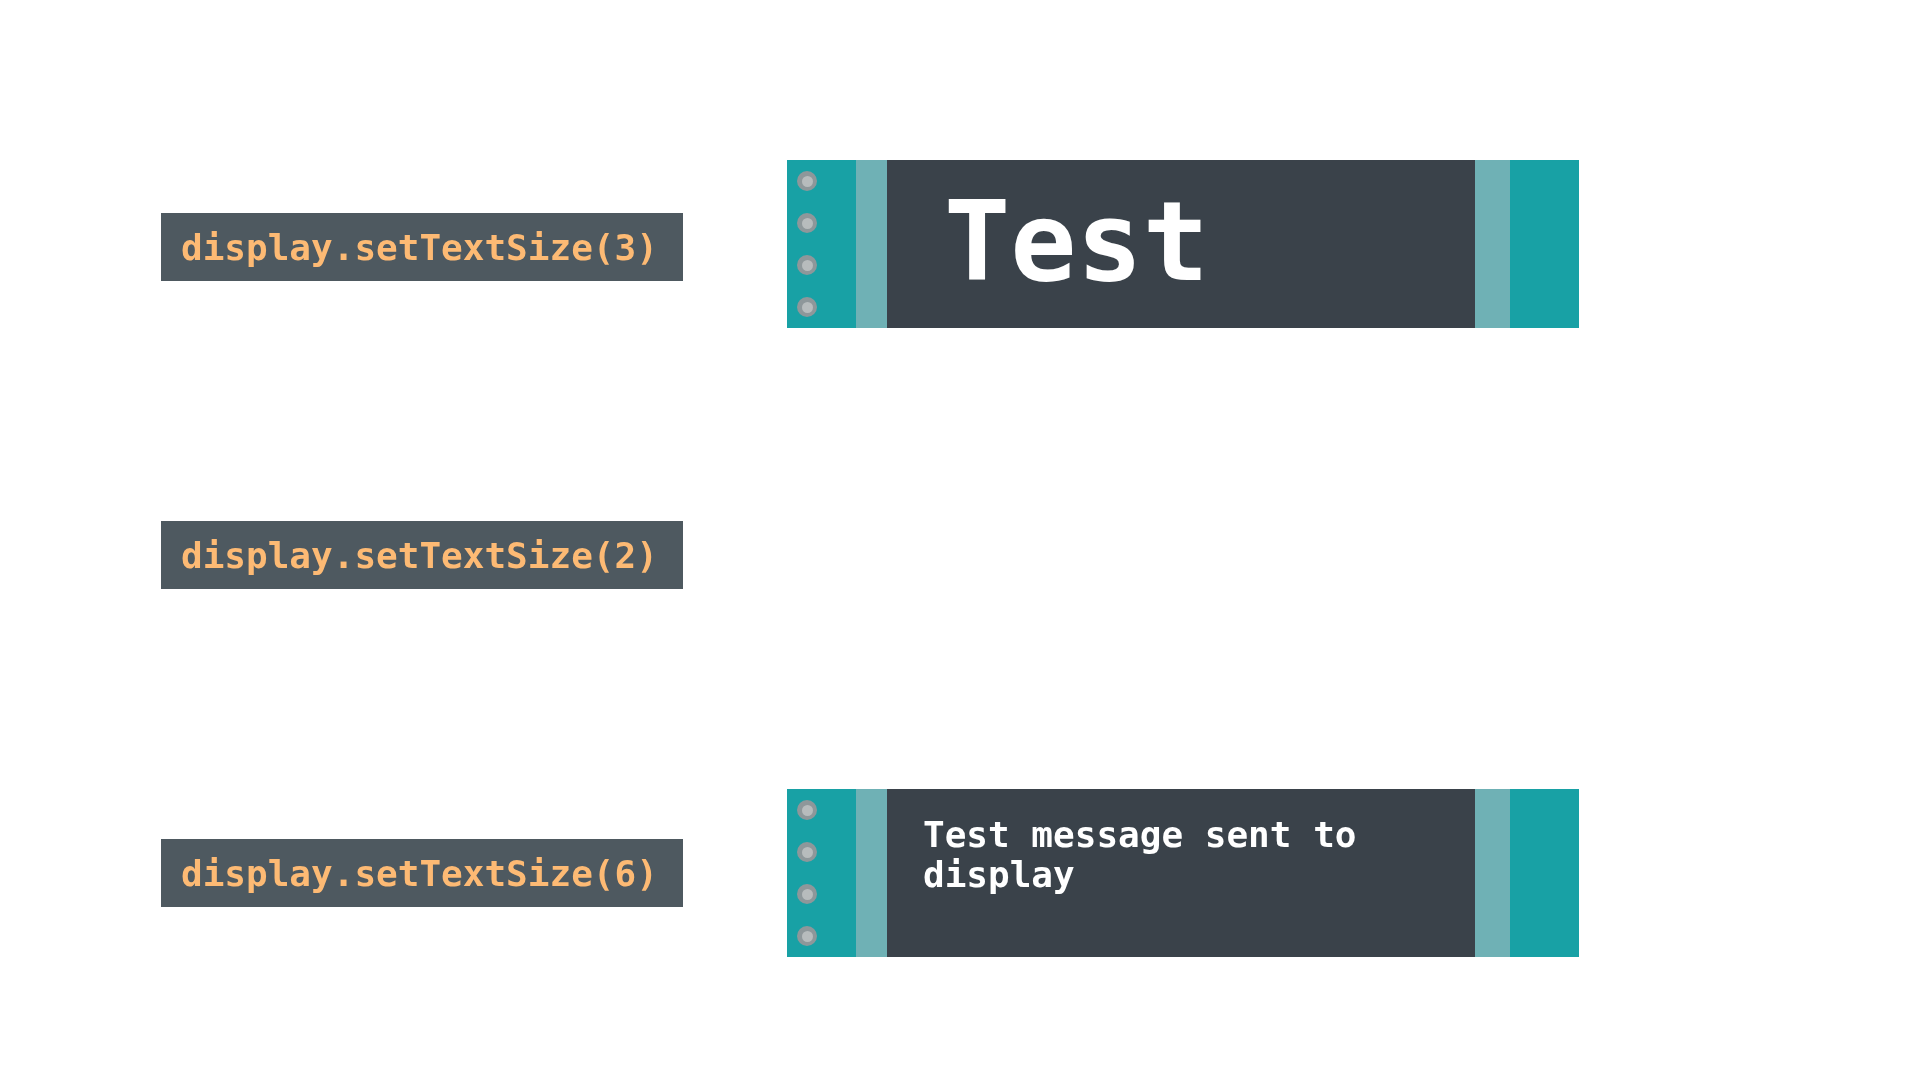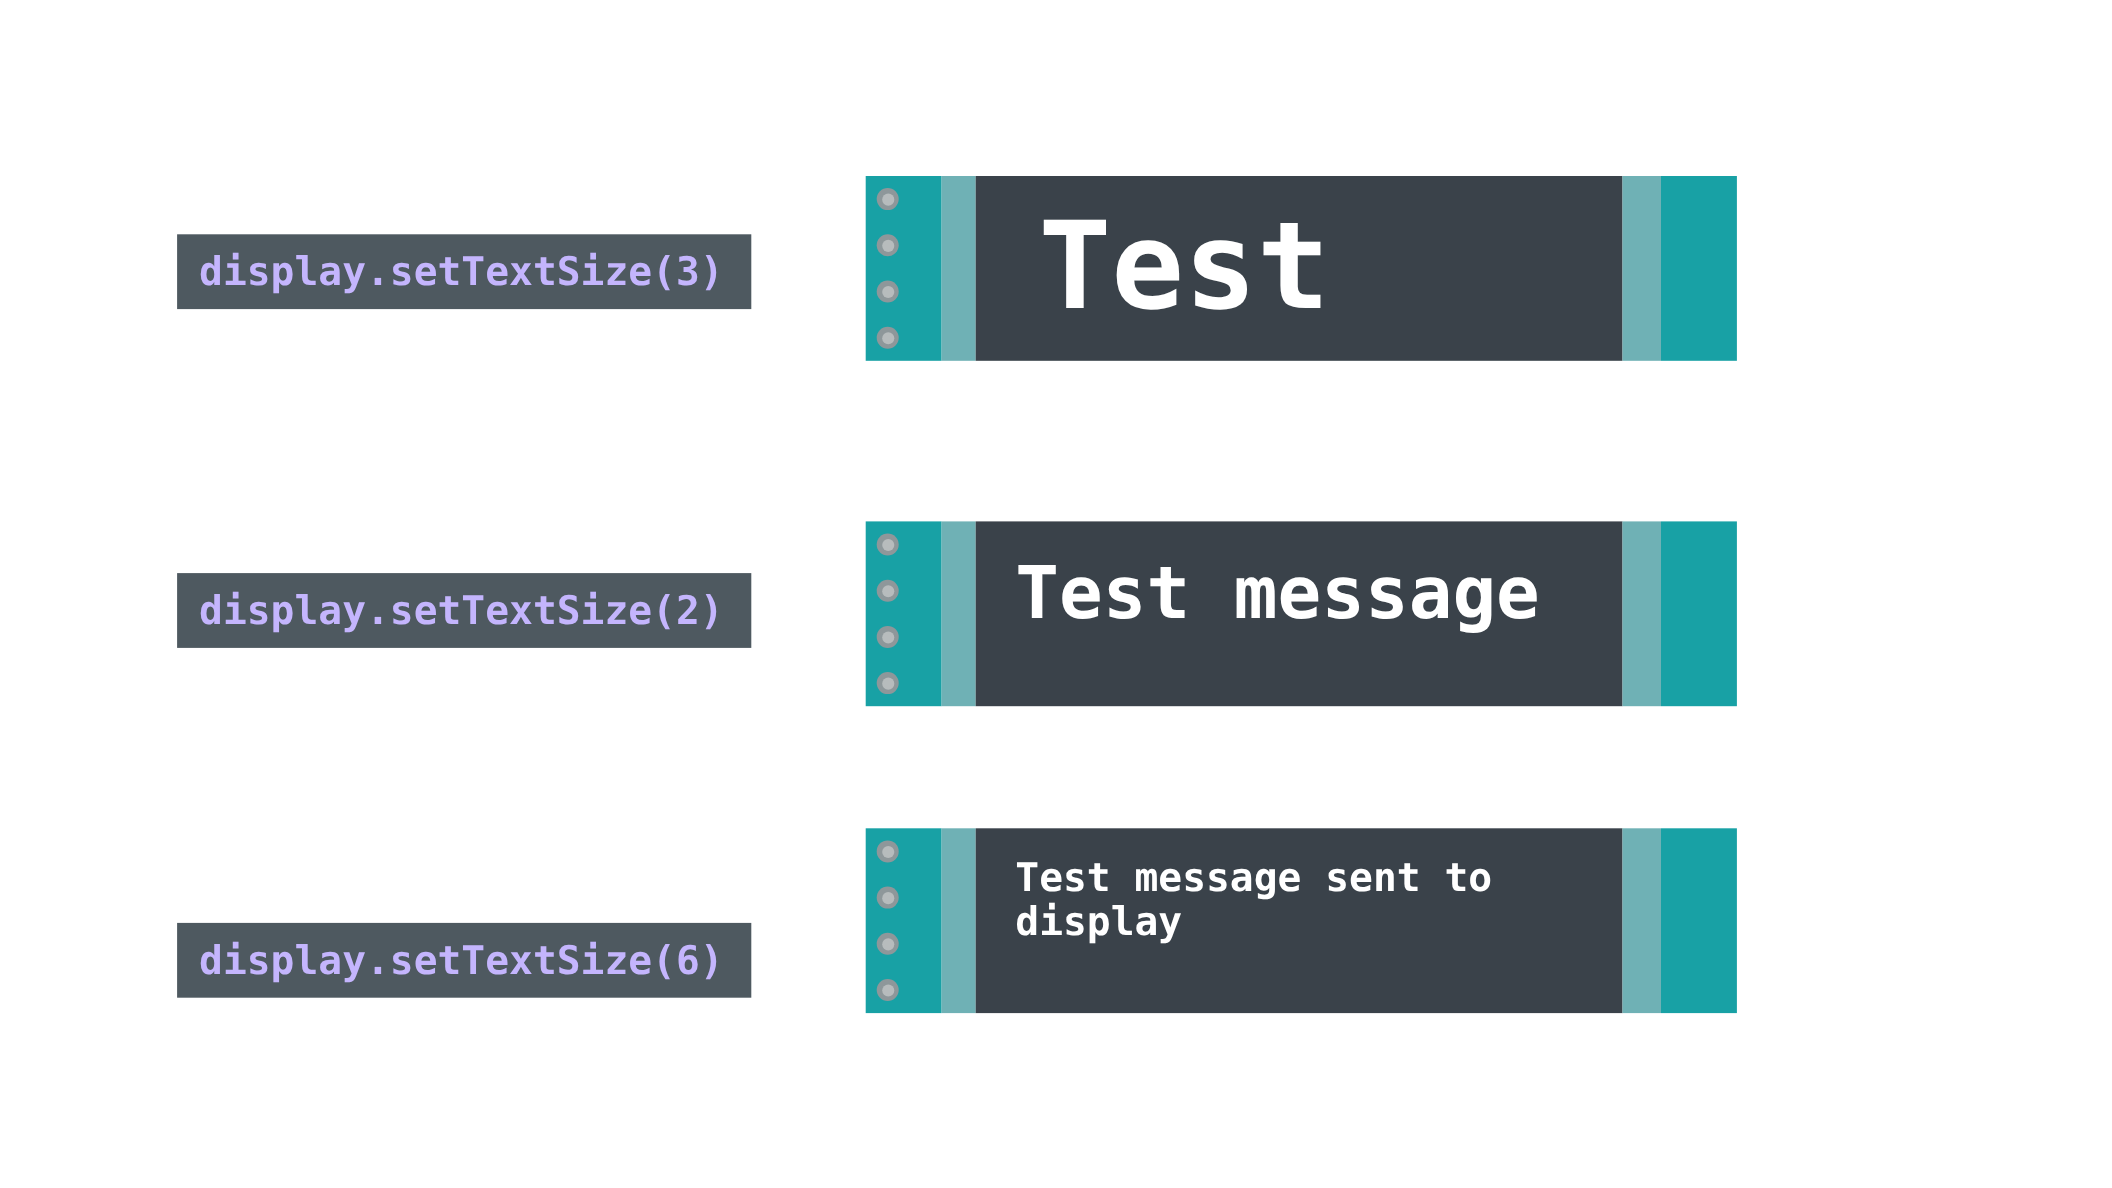--- a/index.html
+++ b/index.html
@@ -14,21 +14,21 @@
     background: #ffffff;
   }
 
   
   .code-label {
     position: absolute;
     left: 161px;
     width: 522px;
     height: 68px;
     background: #4E5960;
-    color: #c4b5fd;
+    color: #fdba74;
     display: flex;
     align-items: center;
     padding-left: 20px;
     font-size: 36px;
     font-weight: 700;
     letter-spacing: 0;
   }
   .code-label.row1 { top: 213px; }
   .code-label.row2 { top: 521px; }
   .code-label.row3 { top: 839px; }
@@ -36,21 +36,21 @@
   
   .module {
     position: absolute;
     left: 787px;
     width: 792px;
     height: 168px;
     display: flex;
   }
   .module.row1 { top: 160px; }
   .module.row2 { top: 474px; }
-  .module.row3 { top: 753px; }
+  .module.row3 { top: 789px; }
 
   .edge {
     width: 69px; height: 100%;
     background: #18A1A5;
     flex: 0 0 auto;
   }
   .edge.left {
     display: flex;
     flex-direction: column;
     justify-content: space-around;
@@ -114,34 +114,20 @@
     <div class="screen">
       <div class="screen-text text-size-3">Test</div>
     </div>
     <div class="bezel right"></div>
     <div class="edge right"></div>
   </div>
 
   <div class="code-label row2">
     <span>display.setTextSize(2)</span>
   </div>
-  <div class="module row2">
-    <div class="edge left">
-      <div class="dot"></div>
-      <div class="dot"></div>
-      <div class="dot"></div>
-      <div class="dot"></div>
-    </div>
-    <div class="bezel left"></div>
-    <div class="screen">
-      <div class="screen-text text-size-2">Test message</div>
-    </div>
-    <div class="bezel right"></div>
-    <div class="edge right"></div>
-  </div>
 
   <div class="code-label row3">
     <span>display.setTextSize(6)</span>
   </div>
   <div class="module row3">
     <div class="edge left">
       <div class="dot"></div>
       <div class="dot"></div>
       <div class="dot"></div>
       <div class="dot"></div>

